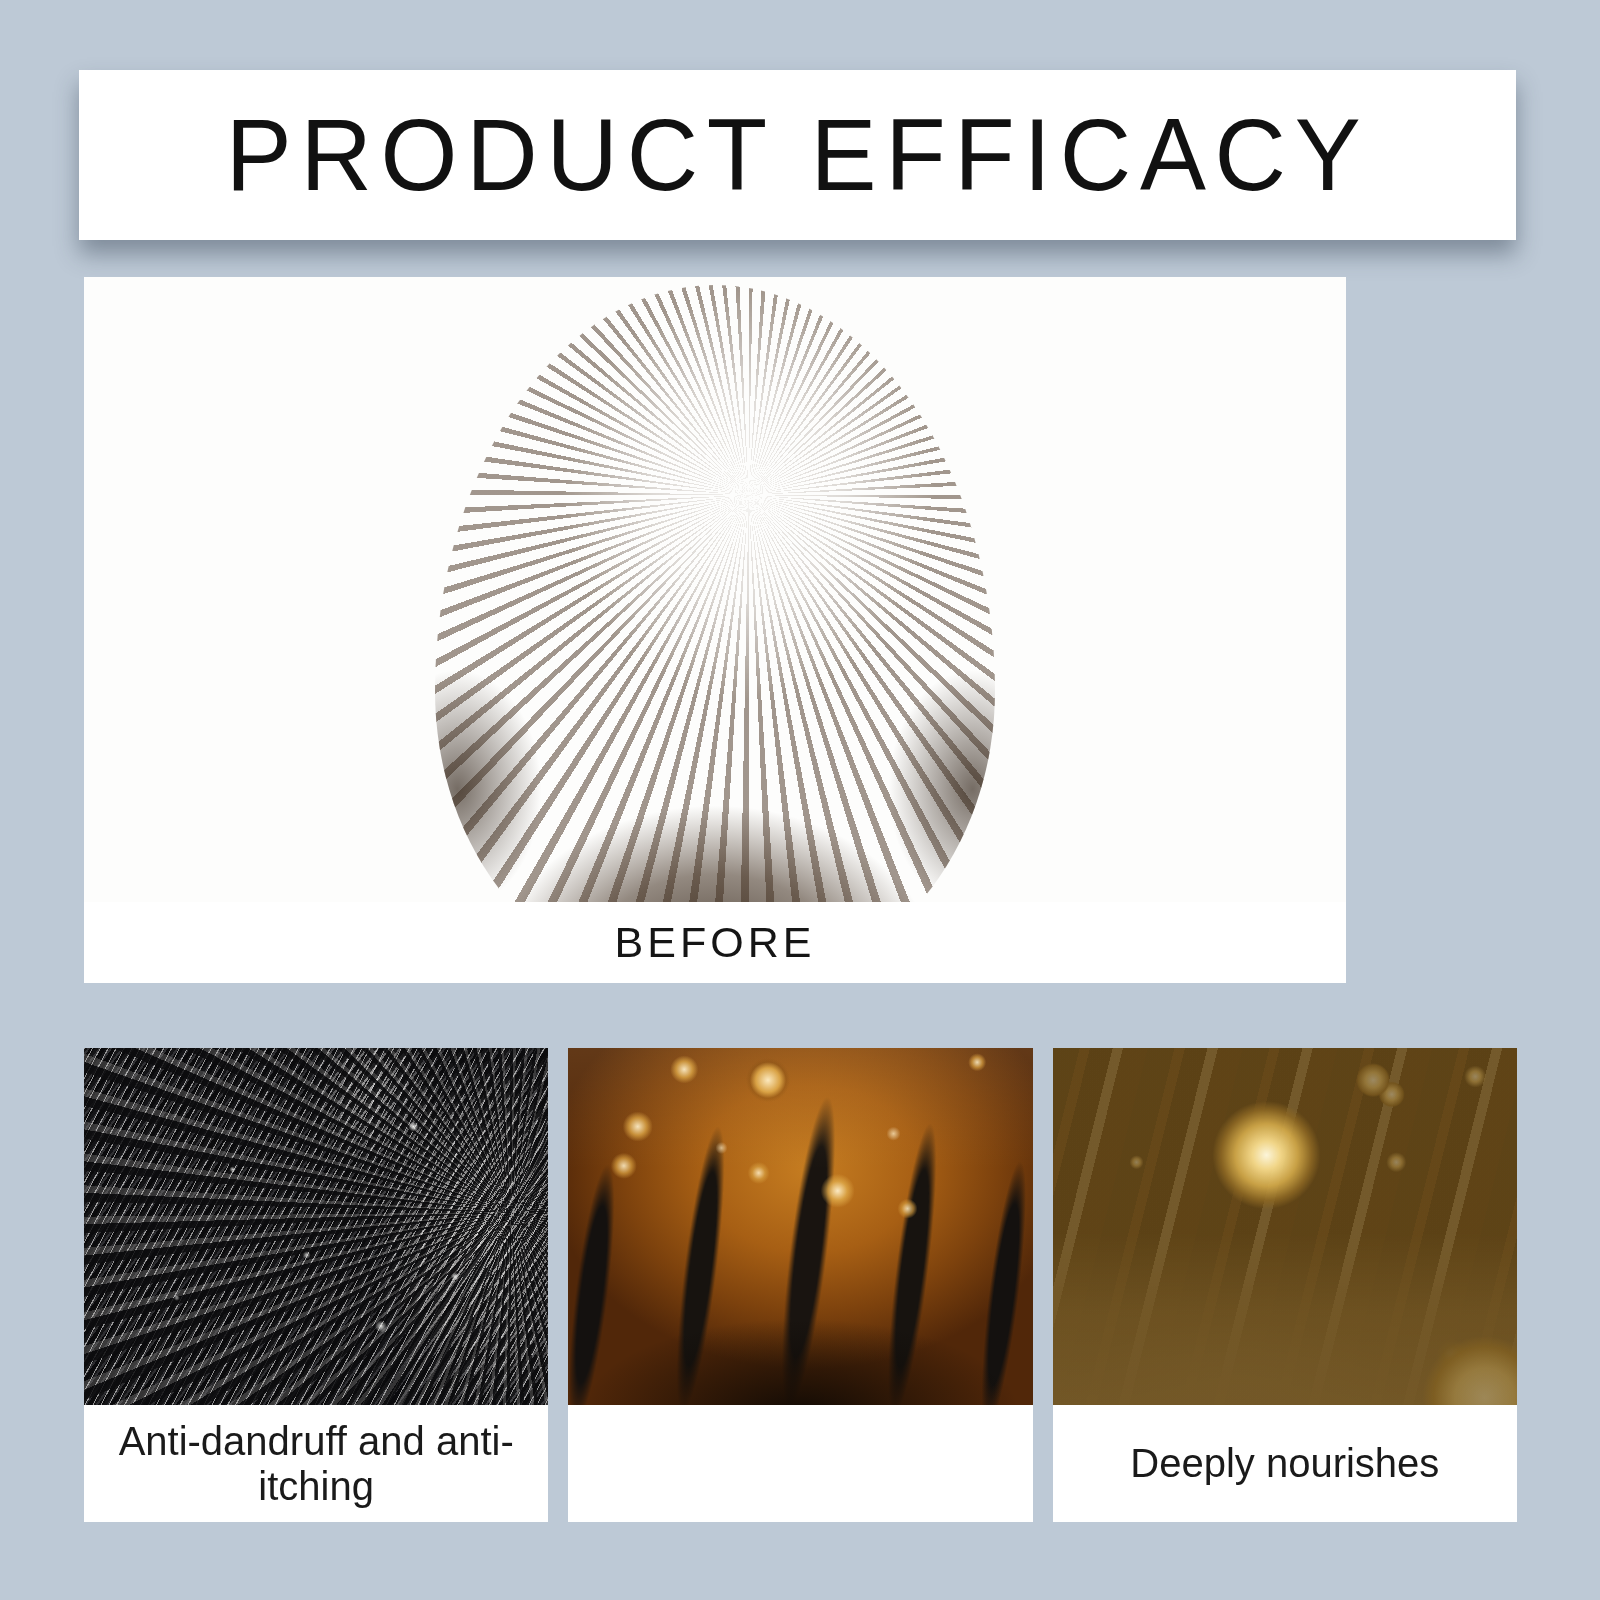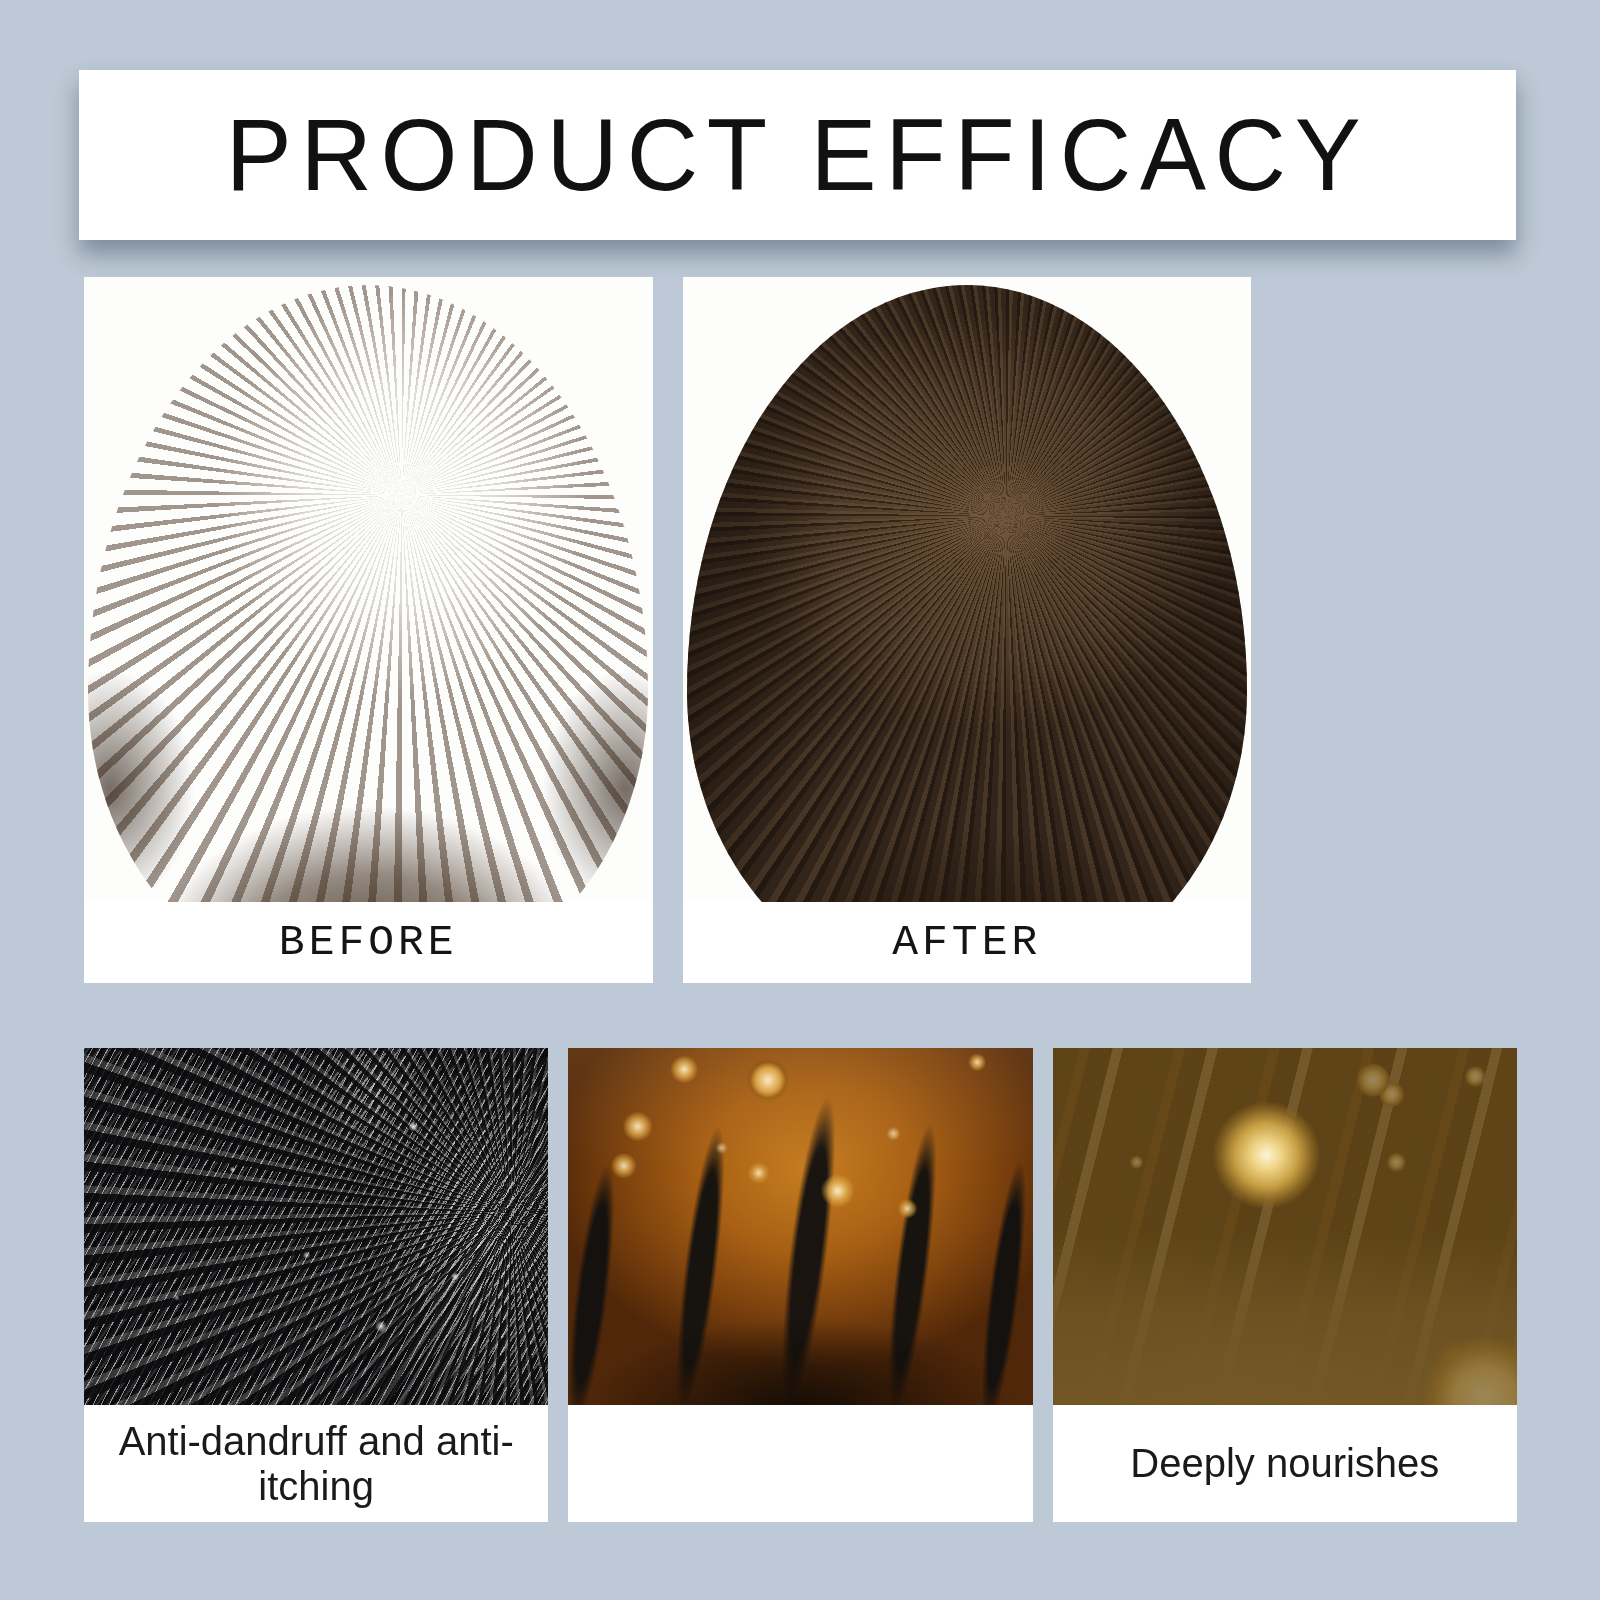--- a/index.html
+++ b/index.html
@@ -45,25 +45,24 @@
     line-height: 1;
     white-space: nowrap;
     transform: scaleX(0.97);
   }
 
   
   .top-row {
     position: absolute;
     left: 84px;
     top: 277px;
-    width: 1167px;
+    width: 1262px;
     height: 706px;
     display: flex;
     gap: 30px;
-    font-family: Liberation Mono, monospace;
   }
 
   .ba-card {
     position: relative;
     flex: 1 1 0;
     background: #ffffff;
     display: flex;
     flex-direction: column;
     overflow: hidden;
   }
@@ -371,31 +370,20 @@
         <div class="head head-before">
           <div class="ear ear-left"></div>
           <div class="ear ear-right"></div>
         </div>
       </div>
       <div class="ba-caption">
         <span>BEFORE</span>
       </div>
     </div>
 
-    <div class="ba-card">
-      <div class="ba-photo">
-        <div class="head head-after">
-          <div class="ear ear-left"></div>
-          <div class="ear ear-right"></div>
-        </div>
-      </div>
-      <div class="ba-caption">
-        <span>AFTER</span>
-      </div>
-    </div>
 
   </div>
 
   <div class="bottom-row">
 
     <div class="benefit-card">
       <div class="benefit-photo ph-dandruff"></div>
       <div class="benefit-caption">
         <span>Anti-dandruff and anti-itching</span>
       </div>

